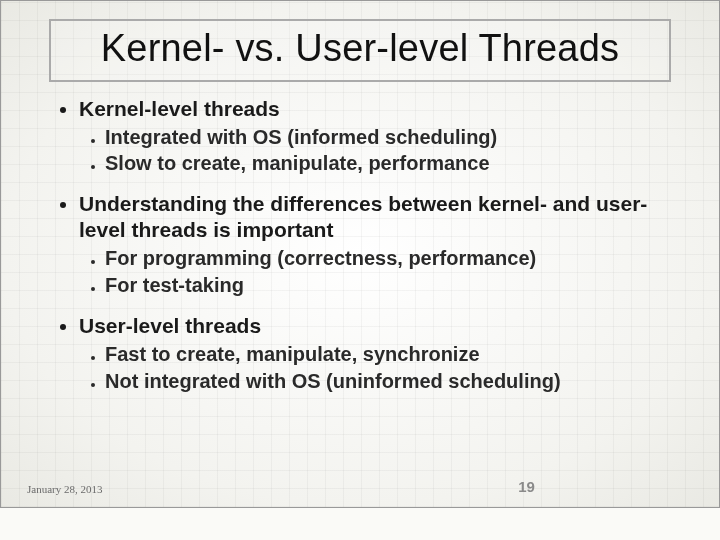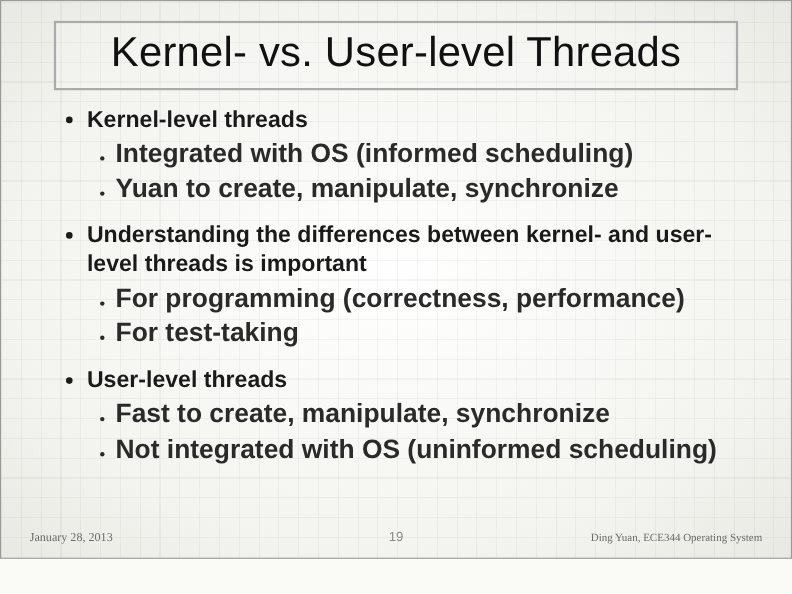--- a/index.html
+++ b/index.html
@@ -48,57 +48,57 @@
     margin-bottom: 2px;
     line-height: 1.25;
     font-weight: bold;
   }
   ul.level2 {
     list-style: disc;
     padding-left: 26px;
     margin-top: 3px;
   }
   ul.level2 > li {
-    font-size: 24px;
+    font-size: 20px;
     color: #2a2a2a;
     line-height: 1.28;
     margin-bottom: 1px;
   }
   ul.level2 > li::marker { font-size: 12px; }
   .footer {
     position: absolute;
     left: 0; right: 0; bottom: 12px;
     display: flex;
     justify-content: space-between;
     align-items: flex-end;
     padding: 0 26px;
     font-size: 11px;
     color: #6b6b6b;
   }
-  .footer .center { flex: 1; text-align: center; font-size: 12px; color: #8a8a8a; }
+  .footer .center { flex: 1; text-align: center; font-size: 15px; color: #8a8a8a; font-weight: bold; }
   .footer .left  { flex: 1; text-align: left;  font-family: Georgia, 'Times New Roman', serif; }
   .footer .right { flex: 1; text-align: right; font-family: Georgia, 'Times New Roman', serif; font-size: 10px; }
 </style>
 </head>
 <body>
 
 <div class="slide">
 
   <div class="title-box">
     <h1 class="title">Kernel- vs. User-level Threads</h1>
   </div>
 
   <div class="content">
 
     <ul class="level1">
       <li>
         <span>Kernel-level threads</span>
         <ul class="level2">
           <li>Integrated with OS (informed scheduling)</li>
-          <li>Yuan to create, manipulate, synchronize</li>
+          <li>Slow to create, manipulate, performance</li>
         </ul>
       </li>
     </ul>
 
     <ul class="level1">
       <li>
         <span>Understanding the differences between kernel- and user-level threads is important</span>
         <ul class="level2">
           <li>For programming (correctness, performance)</li>
           <li>For test-taking</li>
@@ -114,16 +114,15 @@
           <li>Not integrated with OS (uninformed scheduling)</li>
         </ul>
       </li>
     </ul>
 
   </div>
 
   <div class="footer">
     <div class="left">January 28, 2013</div>
     <div class="center">19</div>
-    <div class="right">Ding Yuan, ECE344 Operating System</div>
   </div>
 
 </div>
 
 </body></html>

